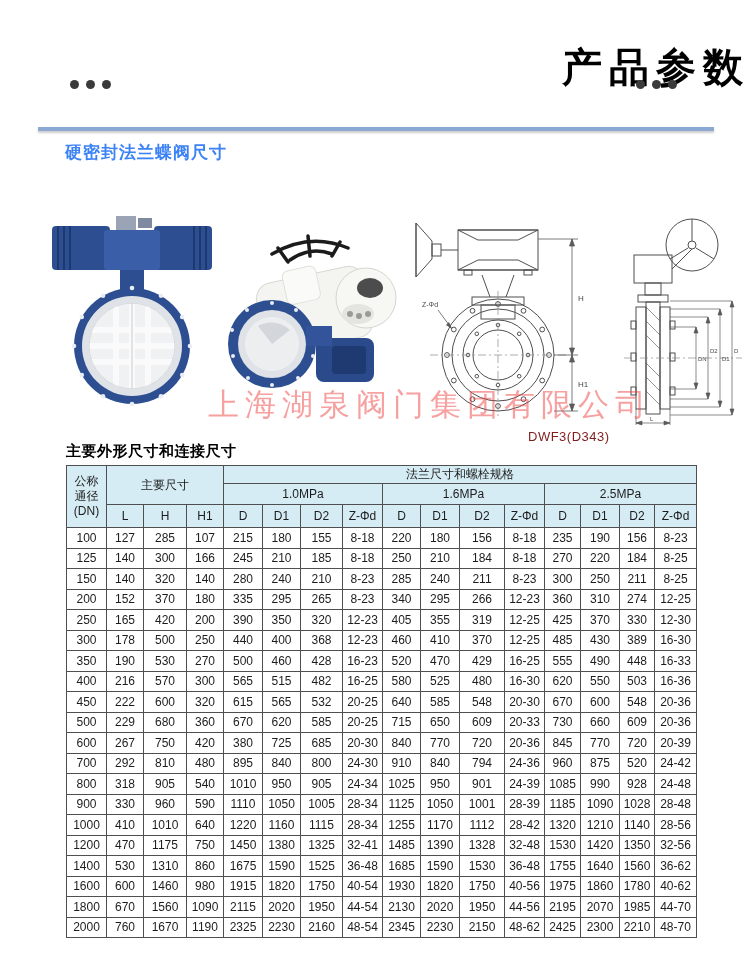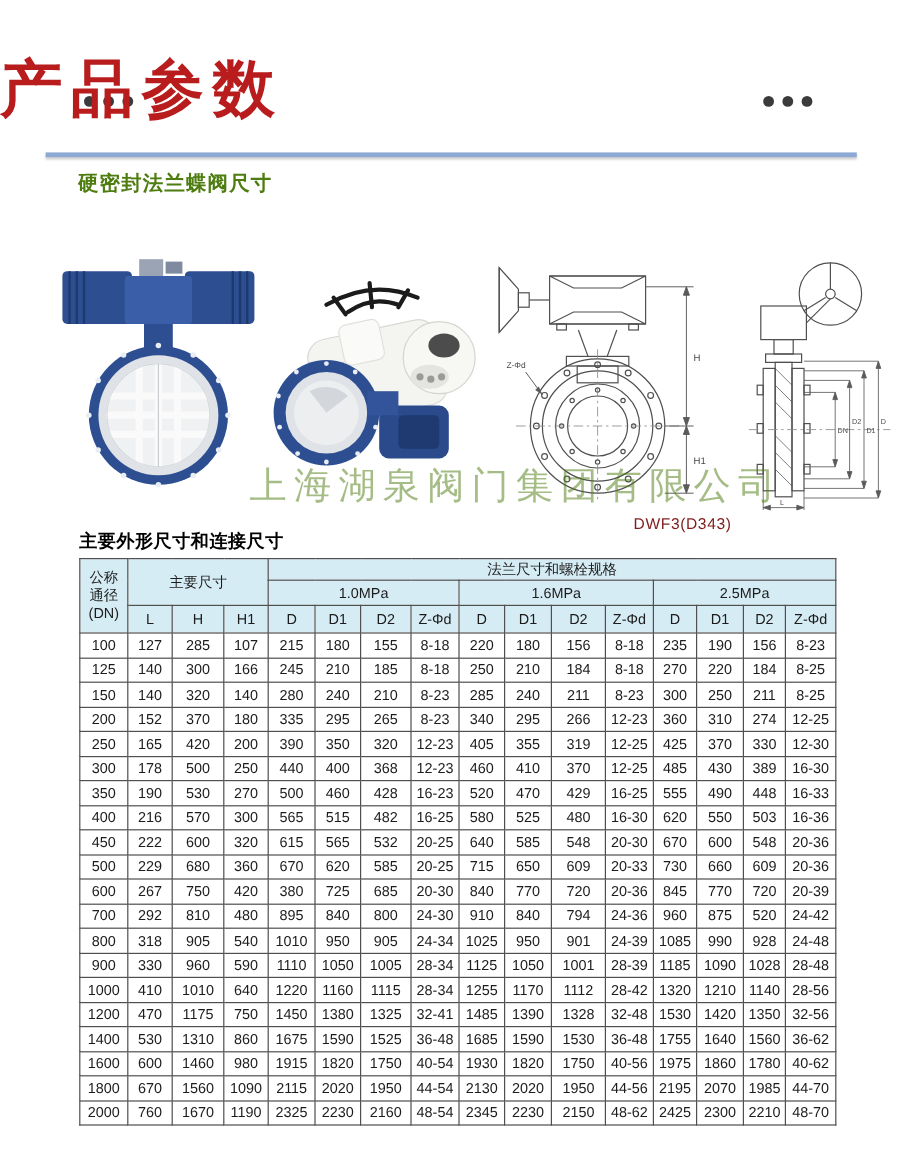--- a/index.html
+++ b/index.html
@@ -4,47 +4,47 @@
 <style>
   * { margin:0; padding:0; box-sizing:border-box; }
   html,body { background:#ffffff; }
   body {
     width:750px; height:980px; position:relative; overflow:hidden;
     font-family:"Liberation Sans","DejaVu Sans",sans-serif; color:#222;
   }
   
   .page-header { position:absolute; top:40px; left:0; width:750px; height:60px; }
   .page-title {
-    position:absolute; left:0; right:0; top:0; text-align:left;
-    font-size:52px; font-weight:bold; color:#b91c1c; letter-spacing:7px;
+    position:absolute; left:0; right:0; top:0; text-align:right;
+    font-size:40px; font-weight:bold; color:#000000; letter-spacing:7px;
   }
   .dots { position:absolute; top:40px; display:flex; gap:7px; }
   .dots-left  { left:70px; }
   .dots-right { left:636px; }
   .dot { width:9px; height:9px; border-radius:50%; background:#3b3b3b; }
   .rule {
     position:absolute; top:127px; left:38px; width:676px; height:4px;
     background:#8ca9d4; box-shadow:0 2px 2px rgba(60,60,60,.25);
   }
   .section-title {
     position:absolute; top:141px; left:65px;
-    font-size:17px; font-weight:bold; color:#4d7c0f; letter-spacing:1px;
+    font-size:17px; font-weight:bold; color:#3b82f6; letter-spacing:1px;
   }
   
   .figure { position:absolute; }
   .fig-photo-1 { left:46px;  top:210px; }
   .fig-photo-2 { left:220px; top:226px; }
   .fig-drawing { left:402px; top:203px; }
   .drawing-label {
     position:absolute; top:429px; left:528px;
     font-size:13px; color:#7f1d1d; letter-spacing:.5px;
   }
   .watermark {
     position:absolute; top:384px; left:208px; width:445px;
-    font-size:31px; color:#4d7c0f; opacity:.5; letter-spacing:6px;
+    font-size:31px; color:#ef4444; opacity:.5; letter-spacing:6px;
     white-space:nowrap; pointer-events:none; z-index:5;
   }
   
   .table-title {
     position:absolute; top:442px; left:66px;
     font-size:15px; font-weight:bold; color:#000000; letter-spacing:.5px;
   }
   .spec-table {
     position:absolute; top:465px; left:66px; width:624px;
     border-collapse:collapse; table-layout:fixed;

